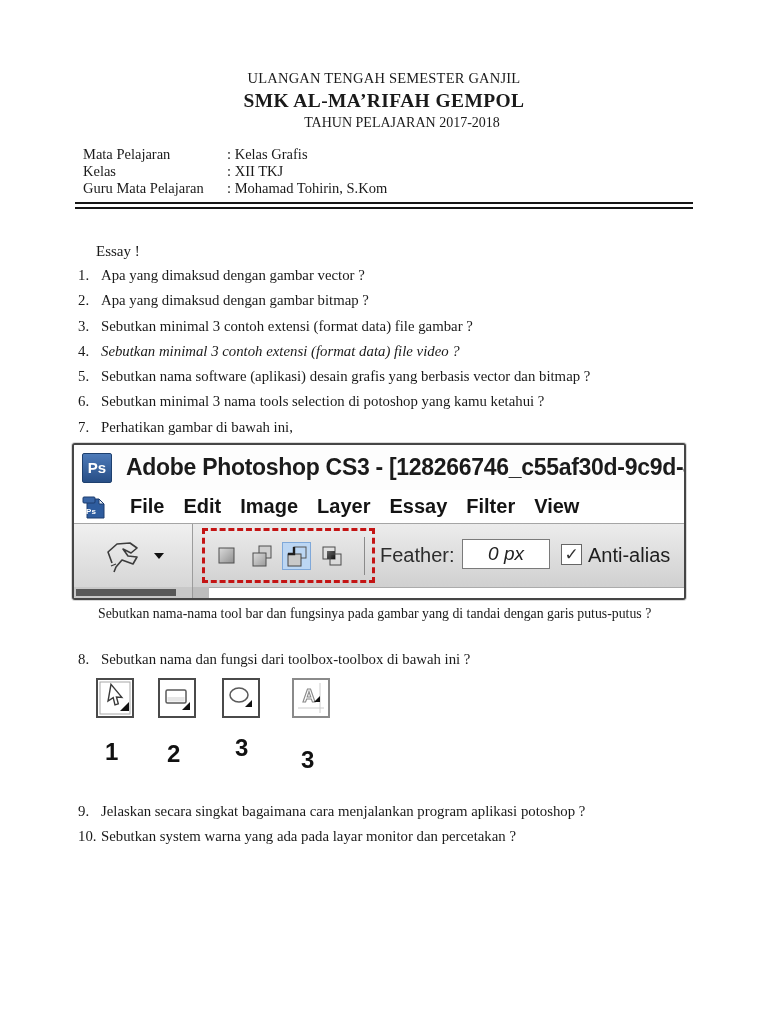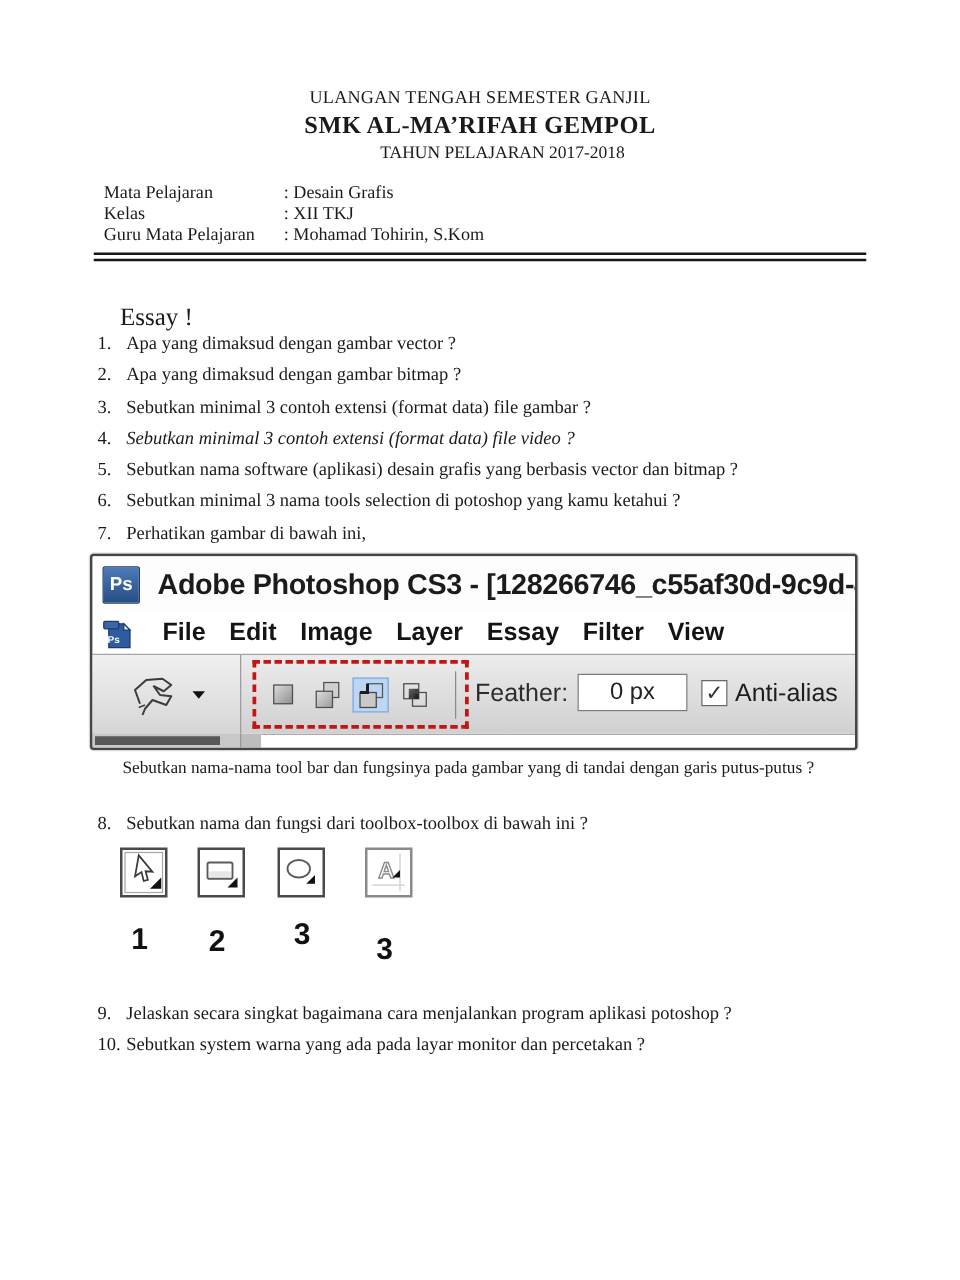--- a/index.html
+++ b/index.html
@@ -13,21 +13,21 @@
   .h-line3{font-size:14px;margin-top:3px;padding-left:36px;}
 
   
   .meta{position:absolute;left:83px;top:146px;font-size:14.5px;}
   .meta-row{display:flex;height:16.8px;line-height:16.8px;}
   .meta-label{width:144px;}
   .double-rule{position:absolute;left:75px;top:202px;width:618px;height:3px;
                border-top:2px solid #161616;border-bottom:2px solid #161616;}
 
   
-  .essay-heading{position:absolute;left:96px;top:243px;font-size:20px;}
+  .essay-heading{position:absolute;left:96px;top:243px;font-size:15px;}
   .essay-list{position:absolute;left:78px;top:263px;width:640px;}
   .essay-item{display:flex;height:25.3px;line-height:25.3px;font-size:14.8px;}
   .e-num{width:23px;flex:0 0 23px;}
   .italic .e-text{font-style:italic;}
 
   
   .shot{position:absolute;left:72px;top:443px;width:610px;height:153px;
         border:2px solid #454545;border-radius:3px;overflow:hidden;background:#fff;
         box-shadow:0 0 0 1px #d9d9d9;font-family:"Liberation Sans","DejaVu Sans",sans-serif;text-align:center;}
   .shot-title{height:45px;background:#fdfdfd;display:flex;align-items:center;padding-left:8px;}
@@ -46,21 +46,21 @@
   .dd-arrow{width:0;height:0;border-left:5px solid transparent;border-right:5px solid transparent;
         border-top:6px solid #111;}
   .dashed-box{position:absolute;left:128px;top:4px;width:173px;height:55px;
         border:3px dashed #c41414;display:flex;align-items:center;padding-left:7px;gap:6px;box-sizing:border-box;}
   .sel-btn{width:27px;height:26px;display:flex;align-items:center;justify-content:center;border:1px solid transparent;}
   .sel-btn.active{background:#bcd6f3;border:1px solid #7fa8d9;}
   .inner-sep{width:1px;height:38px;background:#8a8a8a;margin-left:12px;}
   .feather-label{position:absolute;left:306px;top:20px;font-size:20px;color:#2d2d2d;}
   .feather-input{position:absolute;left:388px;top:15px;width:86px;height:28px;background:#fff;
         border:1px solid #7a7a7a;font-size:19px;color:#222;display:flex;align-items:center;
-        justify-content:center;}
+        justify-content:center;font-style:italic;}
   .aa-check{position:absolute;left:487px;top:20px;width:19px;height:19px;background:#fff;
         border:1px solid #666;display:flex;align-items:center;justify-content:center;
         font-size:17px;color:#333;line-height:1;}
   .aa-label{position:absolute;left:514px;top:20px;font-size:20px;color:#1e1e1e;}
   .shot-bottom{height:12px;display:flex;}
   .sb-left{width:118px;background:#c8c8c8;position:relative;}
   .sb-bar{position:absolute;left:2px;top:2px;width:100px;height:7px;background:#585858;}
   .sb-gap{width:16px;background:#bdbdbd;border-left:1px solid #999;}
   .sb-right{flex:1;background:#fff;border-top:1px solid #ababab;}
 
@@ -87,21 +87,21 @@
 
   <div class="header">
     <div class="h-line1">ULANGAN TENGAH SEMESTER GANJIL</div>
     <div class="h-line2">SMK AL-MA’RIFAH GEMPOL</div>
     <div class="h-line3">TAHUN PELAJARAN 2017-2018</div>
   </div>
 
   <div class="meta">
     <div class="meta-row">
       <span class="meta-label">Mata Pelajaran</span>
-      <span class="meta-value">: Desain Grafis</span>
+      <span class="meta-value">: Kelas Grafis</span>
     </div>
     <div class="meta-row">
       <span class="meta-label">Kelas</span>
       <span class="meta-value">: XII TKJ</span>
     </div>
     <div class="meta-row">
       <span class="meta-label">Guru Mata Pelajaran</span>
       <span class="meta-value">: Mohamad Tohirin, S.Kom</span>
     </div>
   </div>

